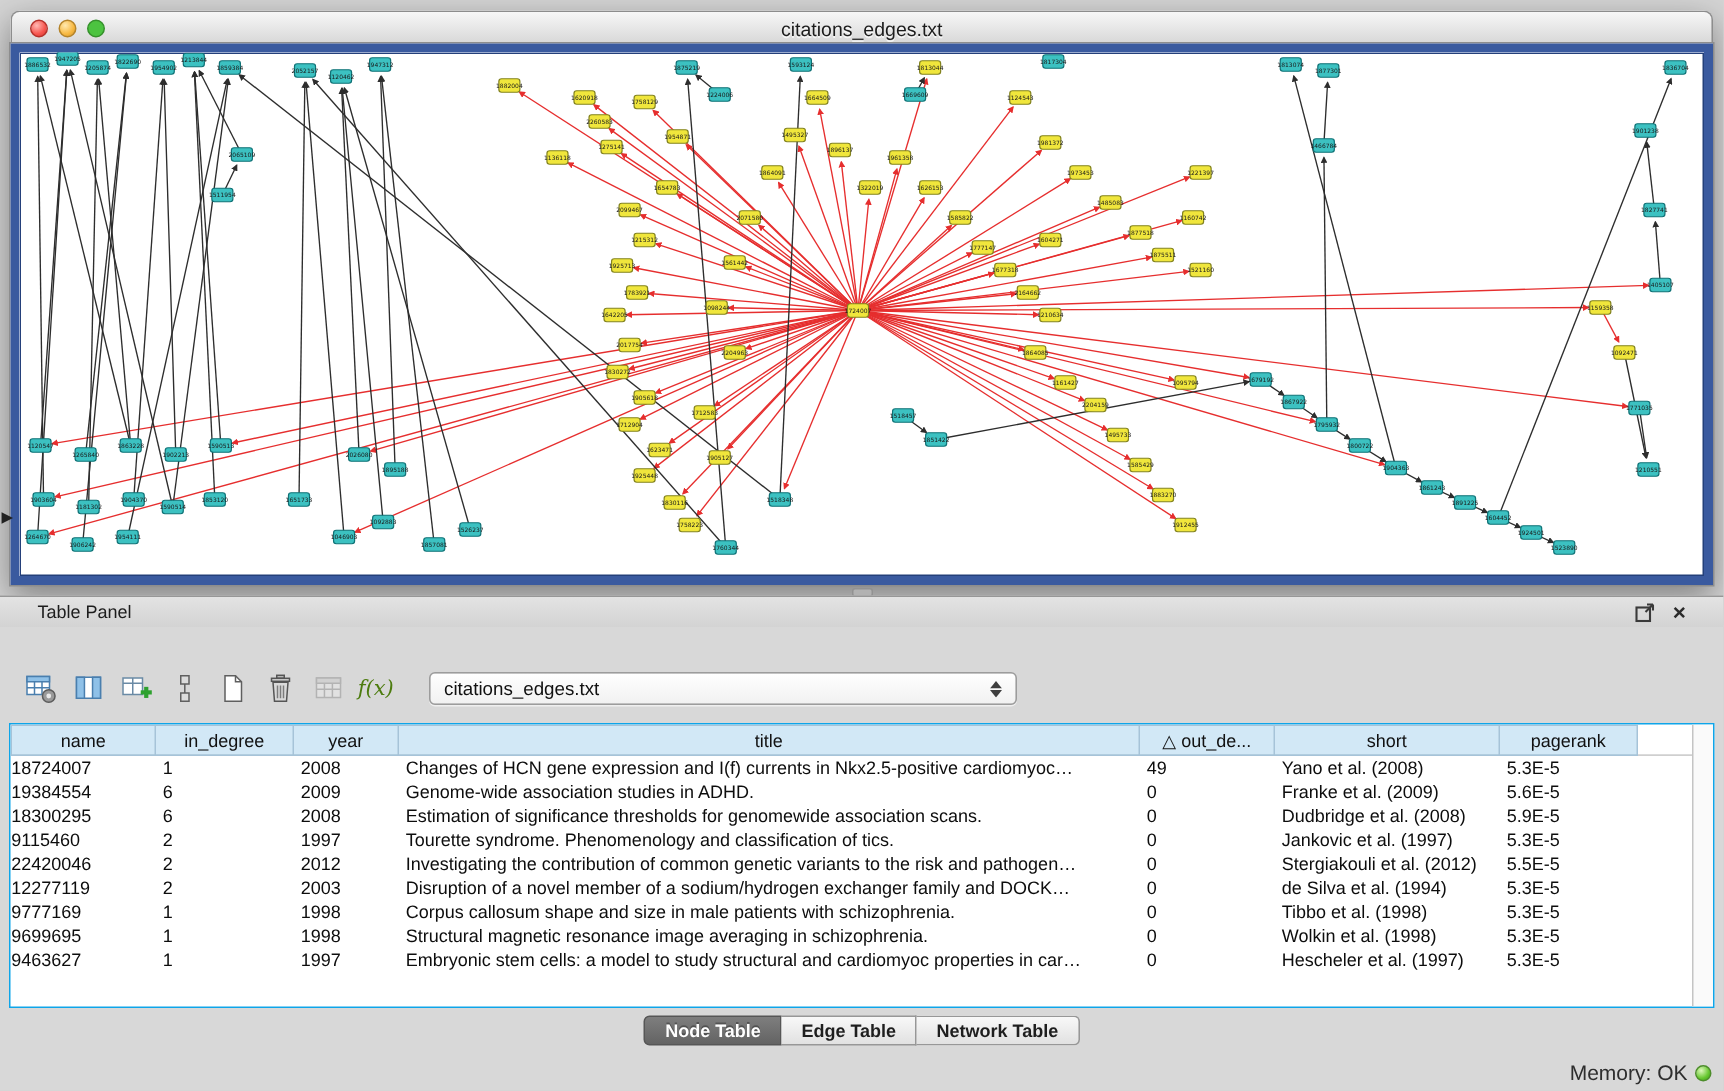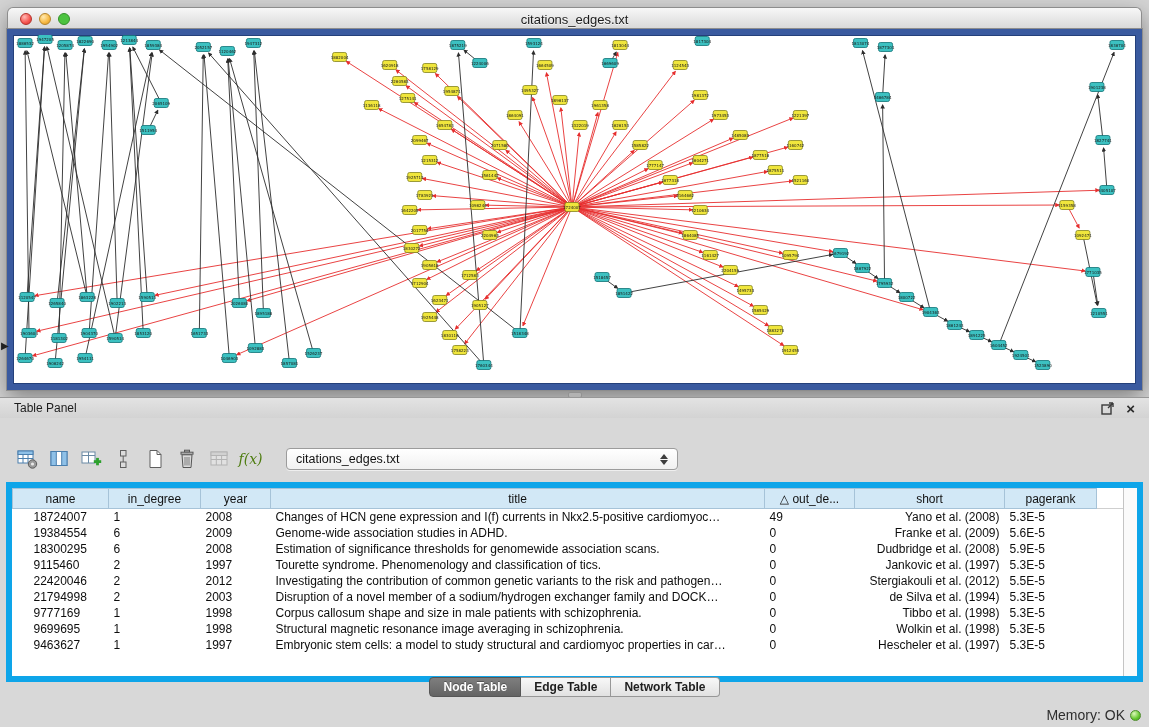--- a/index.html
+++ b/index.html
@@ -26,50 +26,50 @@
   #net text{font-family:"DejaVu Sans",sans-serif;font-size:4px;fill:#1a1a1a;}
 
   
   .collapse-arrow{position:absolute;left:1px;top:341px;font-size:10px;color:#222;line-height:10px;cursor:pointer;}
   .splitter-dot{position:absolute;left:568px;top:392px;width:12px;height:4px;border-radius:2px;
        background:#b2b2b2;border:1px solid #929292;}
 
   
   #panel{position:absolute;left:0;top:397px;width:1149px;height:330px;background:#d8d8d8;
        border-top:1px solid #979797;}
-  .panel-header{height:20px;display:flex;align-items:center;padding:0 14px;
+  .panel-header{height:20px;display:flex;align-items:center;padding:0 25px;
        background:linear-gradient(#e3e3e3,#d3d3d3);}
   .panel-title{font-size:12px;color:#1d1d1d;}
   .header-icons{margin-left:auto;display:flex;gap:12px;align-items:center;}
   .float-ic svg{width:13px;height:13px;display:block;}
   .close-ic{font-size:15px;font-weight:bold;color:#2b2b2b;line-height:13px;cursor:pointer;}
 
   .toolbar{position:absolute;top:47px;left:12px;right:12px;height:28px;display:flex;align-items:center;gap:3px;}
   .tbtn{width:29px;height:27px;background:none;border:none;padding:2px;margin:0;
        display:flex;align-items:center;justify-content:center;cursor:pointer;}
   .tbtn svg{width:22px;height:22px;display:block;}
   .fxtext{font-family:"DejaVu Serif",serif;font-style:italic;font-size:14px;color:#4d7c0f;}
 
   .combo{margin-left:18px;width:392px;height:22px;box-sizing:border-box;
        background:linear-gradient(#ffffff,#f1f1f1);border:1px solid #9c9c9c;border-radius:4px;
        display:flex;align-items:center;padding-left:9px;font-size:12.5px;color:#111;
        box-shadow:0 1px 0 rgba(255,255,255,.6);cursor:pointer;}
   .combo .stepper{margin-left:auto;width:18px;display:flex;flex-direction:column;align-items:center;gap:1px;padding-right:4px;}
   .combo .stepper svg{width:8px;height:5px;display:block;}
 
   .table-wrap{position:absolute;left:6px;right:6px;top:84px;height:188px;background:#fff;
-       border:6px solid #0ea5e9;display:flex;overflow:hidden;}
+       border:1px solid #0ea5e9;display:flex;overflow:hidden;}
   table{border-collapse:collapse;table-layout:fixed;width:calc(100% - 13px);align-self:flex-start;}
   th{height:20px;box-sizing:border-box;background:#d2e8f6;border:1px solid #a6c3d8;
      font-size:12px;font-weight:normal;color:#111;text-align:center;overflow:hidden;white-space:nowrap;}
   th.filler{background:#fff;border:none;border-bottom:1px solid #cfcfcf;}
   td{height:16px;box-sizing:border-box;font-size:12px;color:#0d0d0d;padding:0 5px;
      white-space:nowrap;overflow:hidden;}
-  td.c0{padding-left:21px;}
-  td.c5{text-align:right;}
+  td.c0{padding-left:0;}
+  td.c5{text-align:left;}
   td.filler{padding:0;}
   .vscroll{width:13px;background:#fafafa;border-left:1px solid #c4c4c4;}
 
   .tabs{position:absolute;left:0;right:0;top:279px;display:flex;justify-content:center;}
   .tab{height:20px;padding:0 13px;font-family:"Liberation Sans",sans-serif;font-size:12px;font-weight:600;
        background:linear-gradient(#f8f8f8,#e1e1e1);border:1px solid #979797;border-left:none;
        color:#1e1e1e;cursor:pointer;}
   .tab:first-child{border-left:1px solid #979797;border-radius:4px 0 0 4px;}
   .tab:last-child{border-radius:0 4px 4px 0;}
   .tab.active{background:linear-gradient(#7e7e7e,#636363);color:#fff;border-color:#565656;
@@ -878,21 +878,21 @@
             <td class="c0">22420046</td>
             <td class="c1">2</td>
             <td class="c2">2012</td>
             <td class="c3">Investigating the contribution of common genetic variants to the risk and pathogen…</td>
             <td class="c4">0</td>
             <td class="c5">Stergiakouli et al. (2012)</td>
             <td class="c6">5.5E-5</td>
             <td class="filler"></td>
           </tr>
           <tr>
-            <td class="c0">21794998</td>
+            <td class="c0">12277119</td>
             <td class="c1">2</td>
             <td class="c2">2003</td>
             <td class="c3">Disruption of a novel member of a sodium/hydrogen exchanger family and DOCK…</td>
             <td class="c4">0</td>
             <td class="c5">de Silva et al. (1994)</td>
             <td class="c6">5.3E-5</td>
             <td class="filler"></td>
           </tr>
           <tr>
             <td class="c0">9777169</td>

